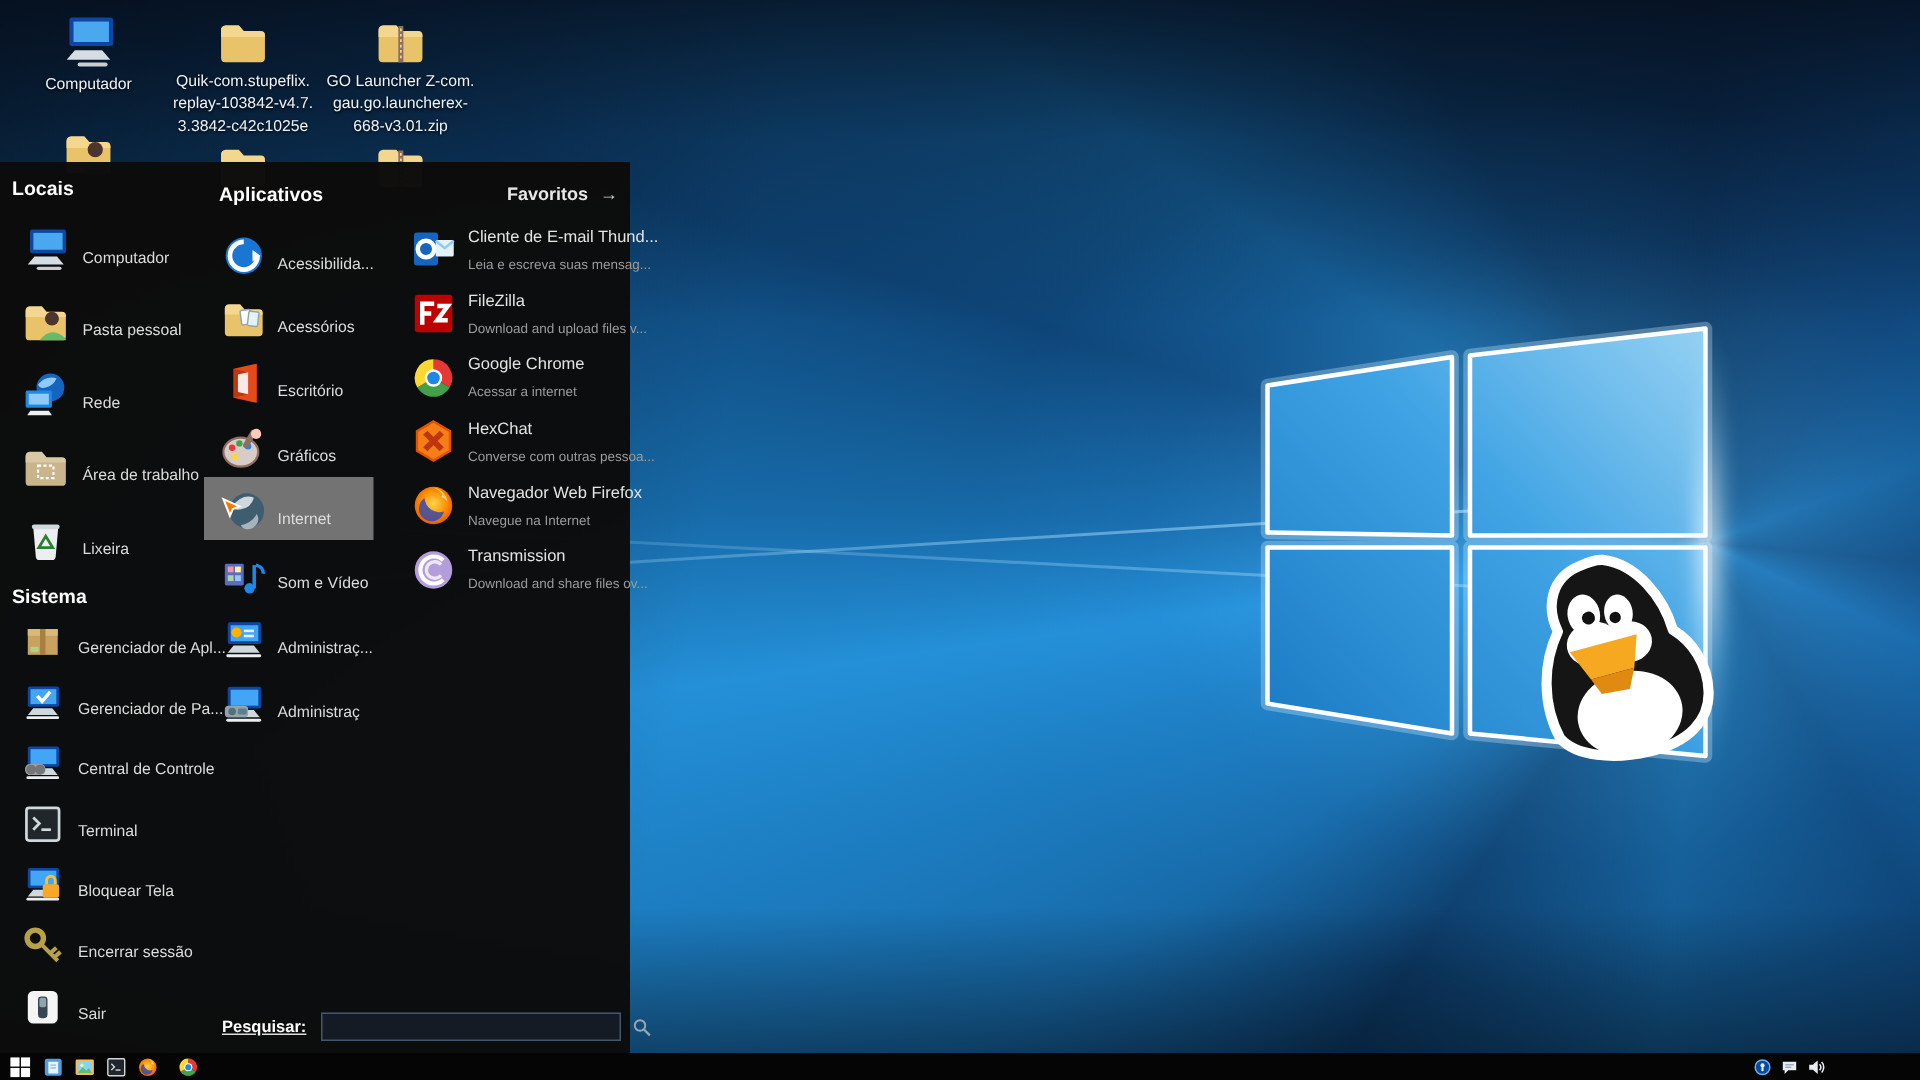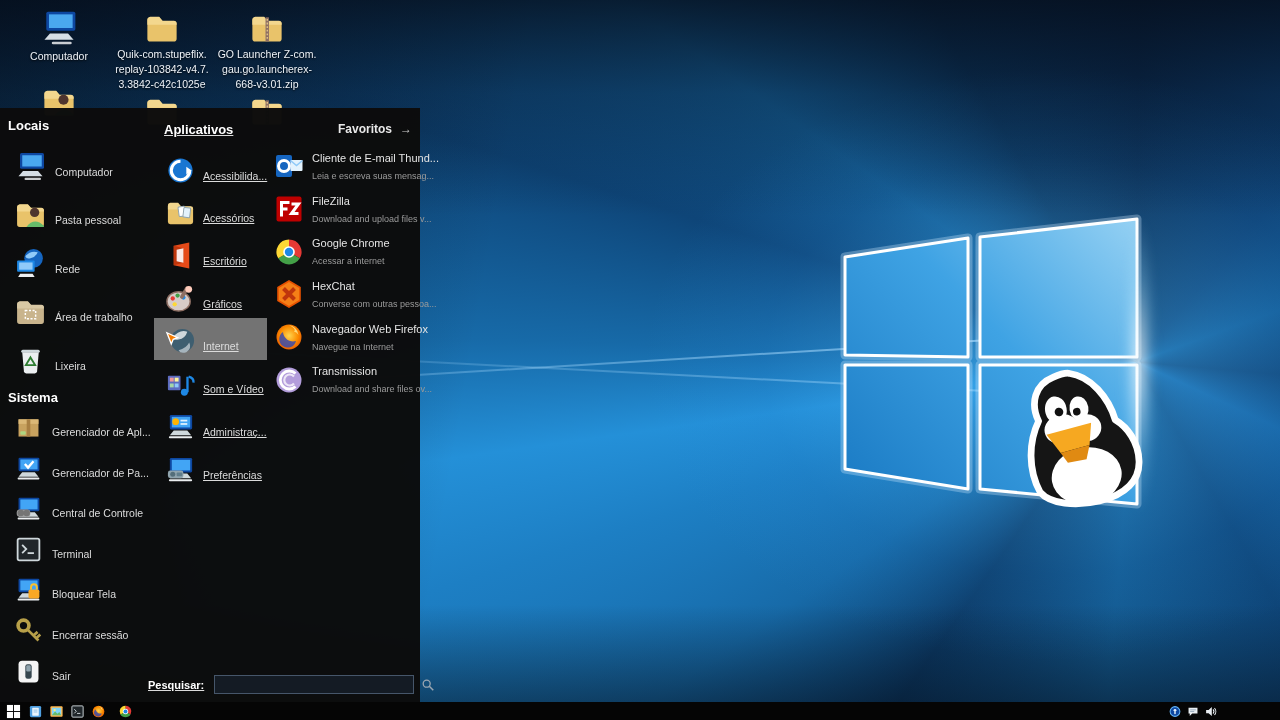--- a/index.html
+++ b/index.html
@@ -36,21 +36,21 @@
   .dicon { position:absolute; width:120px; text-align:center; }
   .dicon .dico { display:block; margin:0 auto; }
   .dicon .dlabel { display:block; margin-top:2px; font-size:10.5px; line-height:13px; color:#eef3f9;
                    text-shadow:0 1px 2px rgba(0,0,0,.9); }
 
   
   .menu { position:absolute; left:0; top:108px; width:420px; height:595px;
           background:rgba(12,12,12,.985); z-index:5; color:#dcdcdc; }
   .mhdr { font-size:13px; font-weight:bold; color:#fff; }
   .col-locais  { position:absolute; left:0; top:0; width:145px; }
-  .col-apps    { position:absolute; left:154px; top:0; width:113px;text-decoration:underline; }
+  .col-apps    { position:absolute; left:136px; top:0; width:113px; }
   .col-favs    { position:absolute; left:260px; top:0; width:160px; }
   .col-locais .mhdr { margin:10px 0 0 8px; }
   .locais-rows { margin-top:4px; }
   .lrow { height:48.5px; display:flex; align-items:flex-end; padding-left:14px; }
   .lrow .mi { width:33px; height:33px; margin-bottom:3px; flex:none; }
   .lrow .mlabel { margin:0 0 8px 8px; font-size:10.5px; white-space:nowrap; }
   .sis-hdr { margin:14px 0 4px 8px; }
   .srow { height:40.6px; display:flex; align-items:flex-end; padding-left:14px; }
   .srow .mi { width:29px; height:29px; margin-bottom:3px; flex:none; }
   .srow .mlabel { margin:0 0 7px 9px; font-size:10.5px; white-space:nowrap; }
@@ -518,21 +518,21 @@
         <div class="arow">
           <svg class="mi" viewBox="0 0 32 32">
               <use href="#sym-screen-gear"></use>
             </svg>
           <span class="mlabel">Administraç...</span>
         </div>
         <div class="arow">
           <svg class="mi" viewBox="0 0 32 32">
               <use href="#sym-screen-tools"></use>
             </svg>
-          <span class="mlabel">Preferências</span>
+          <span class="mlabel">Administraç</span>
         </div>
       </div>
     </div>
 
     <div class="col-favs">
       <div class="favs-hdr">
         <span>Favoritos</span><span class="arrow">→</span>
       </div>
       <div class="favs-rows">
         <div class="frow">

